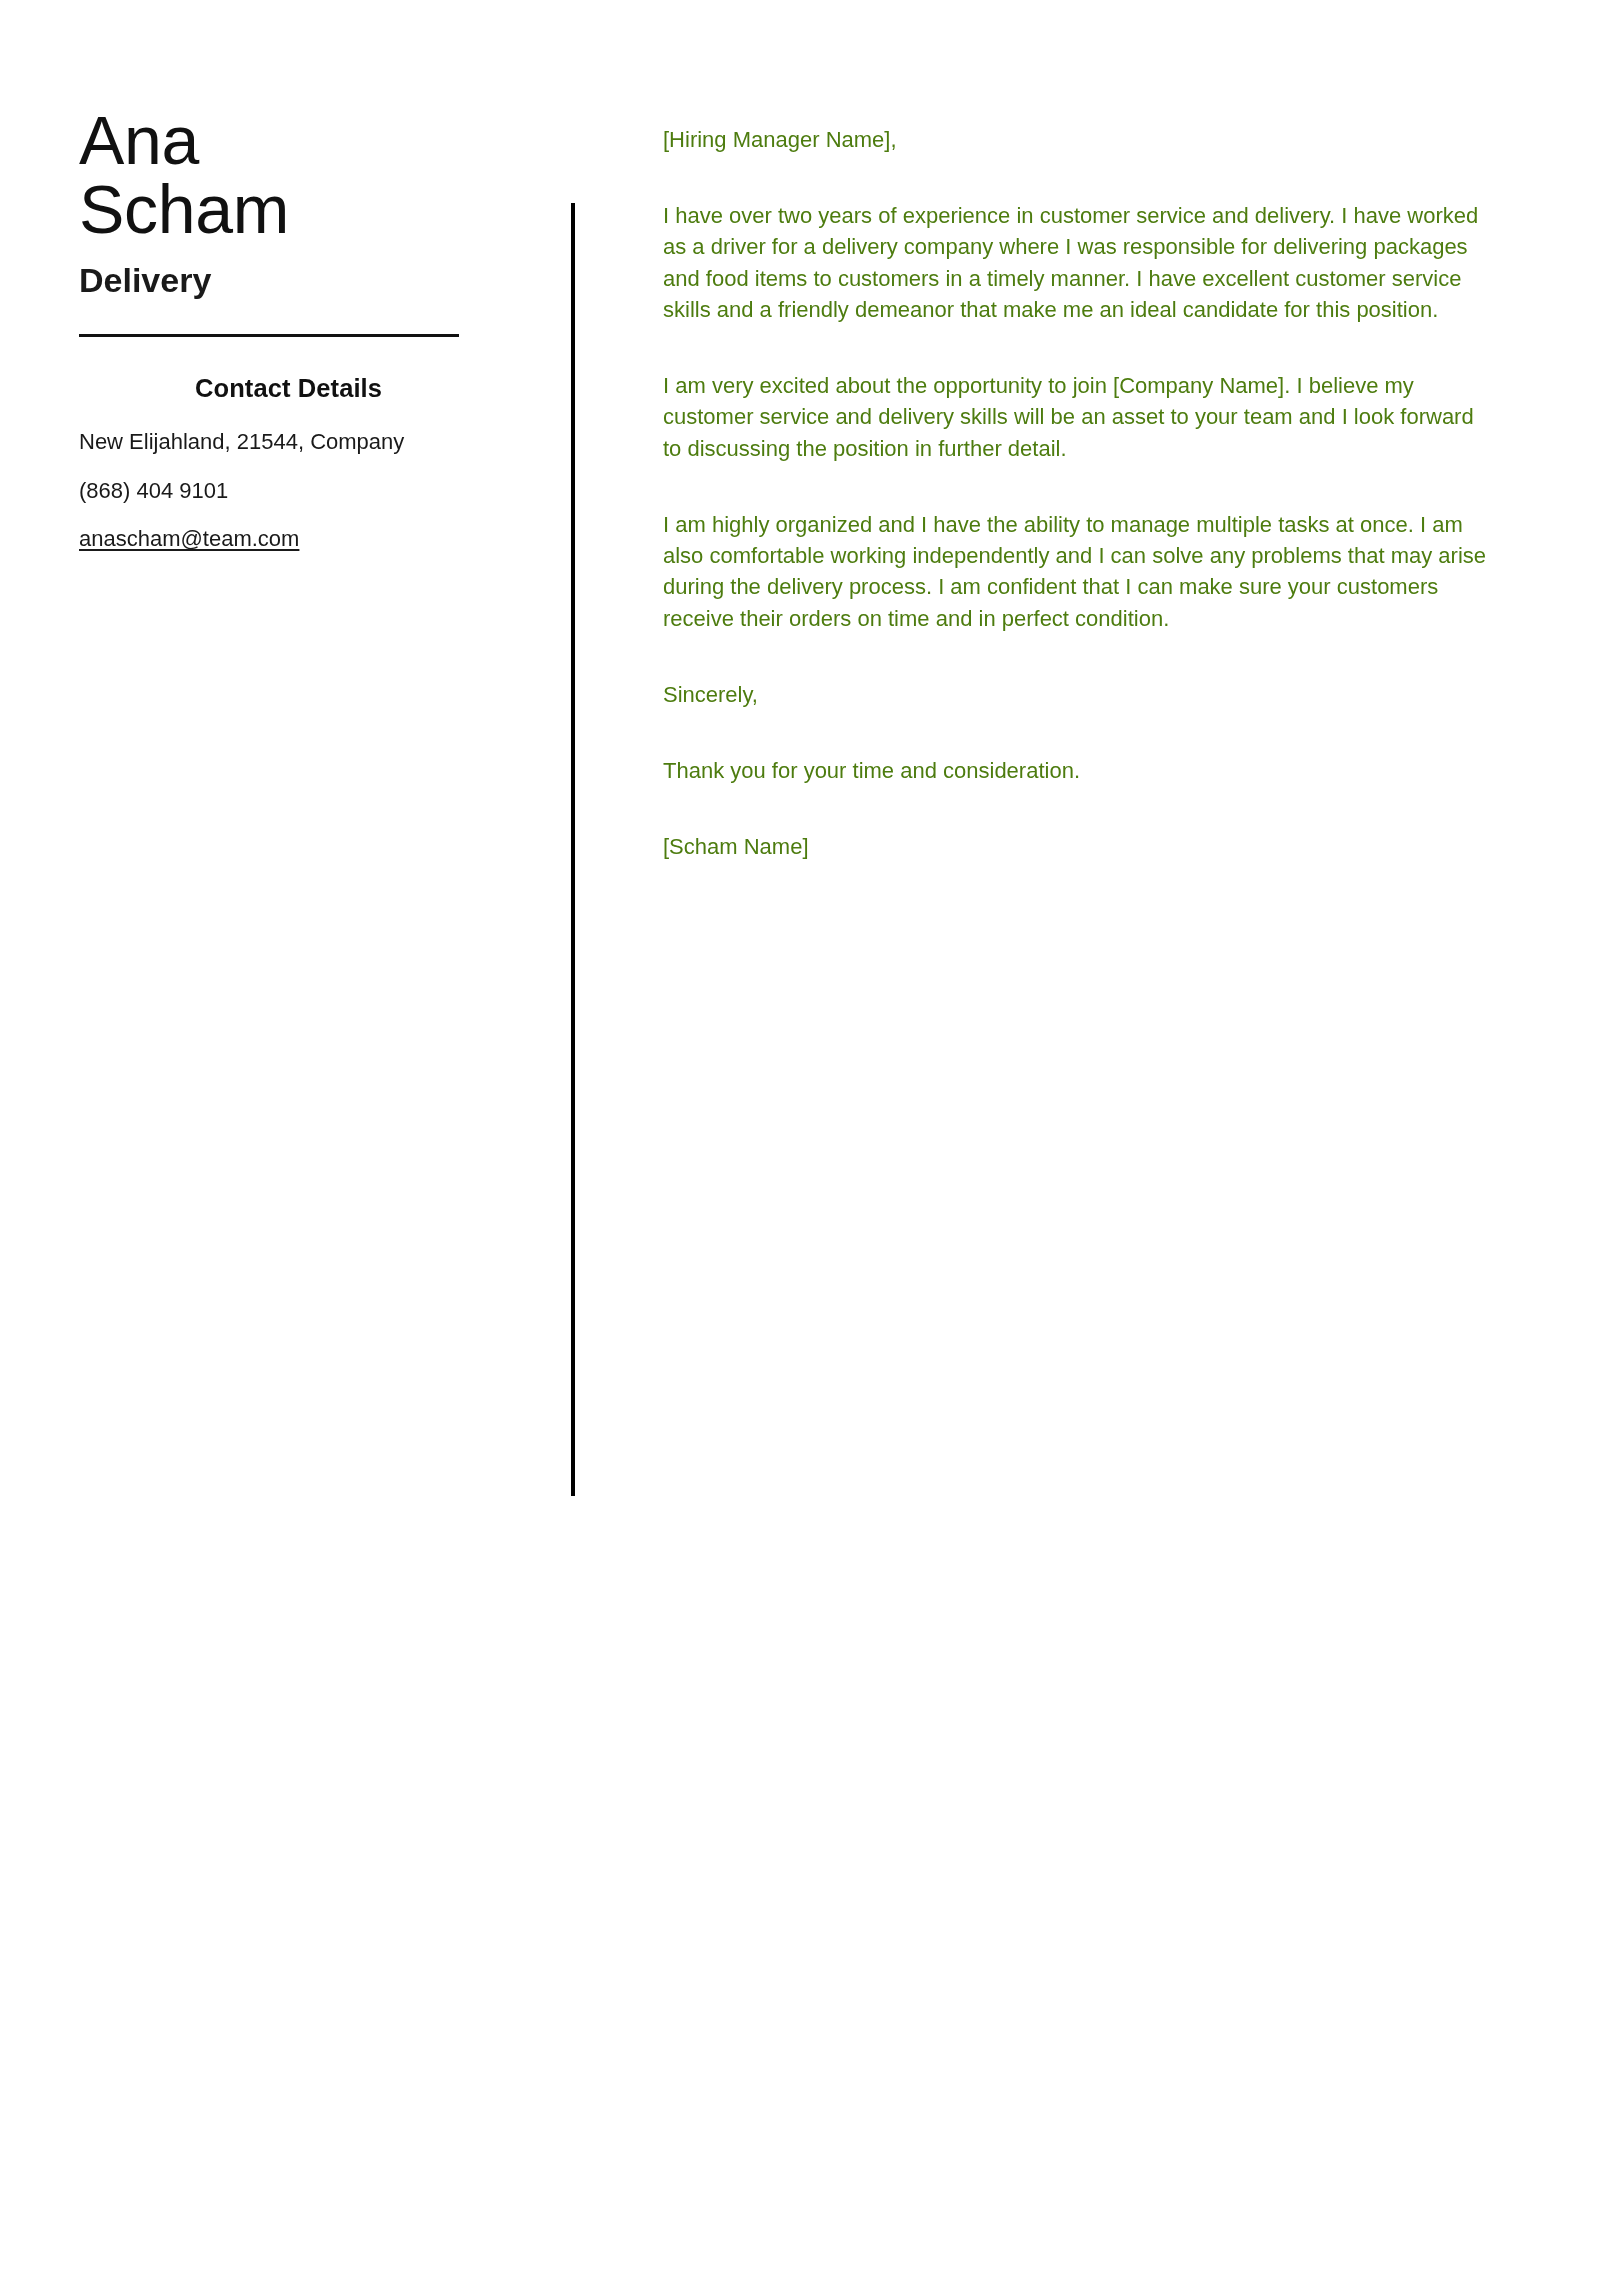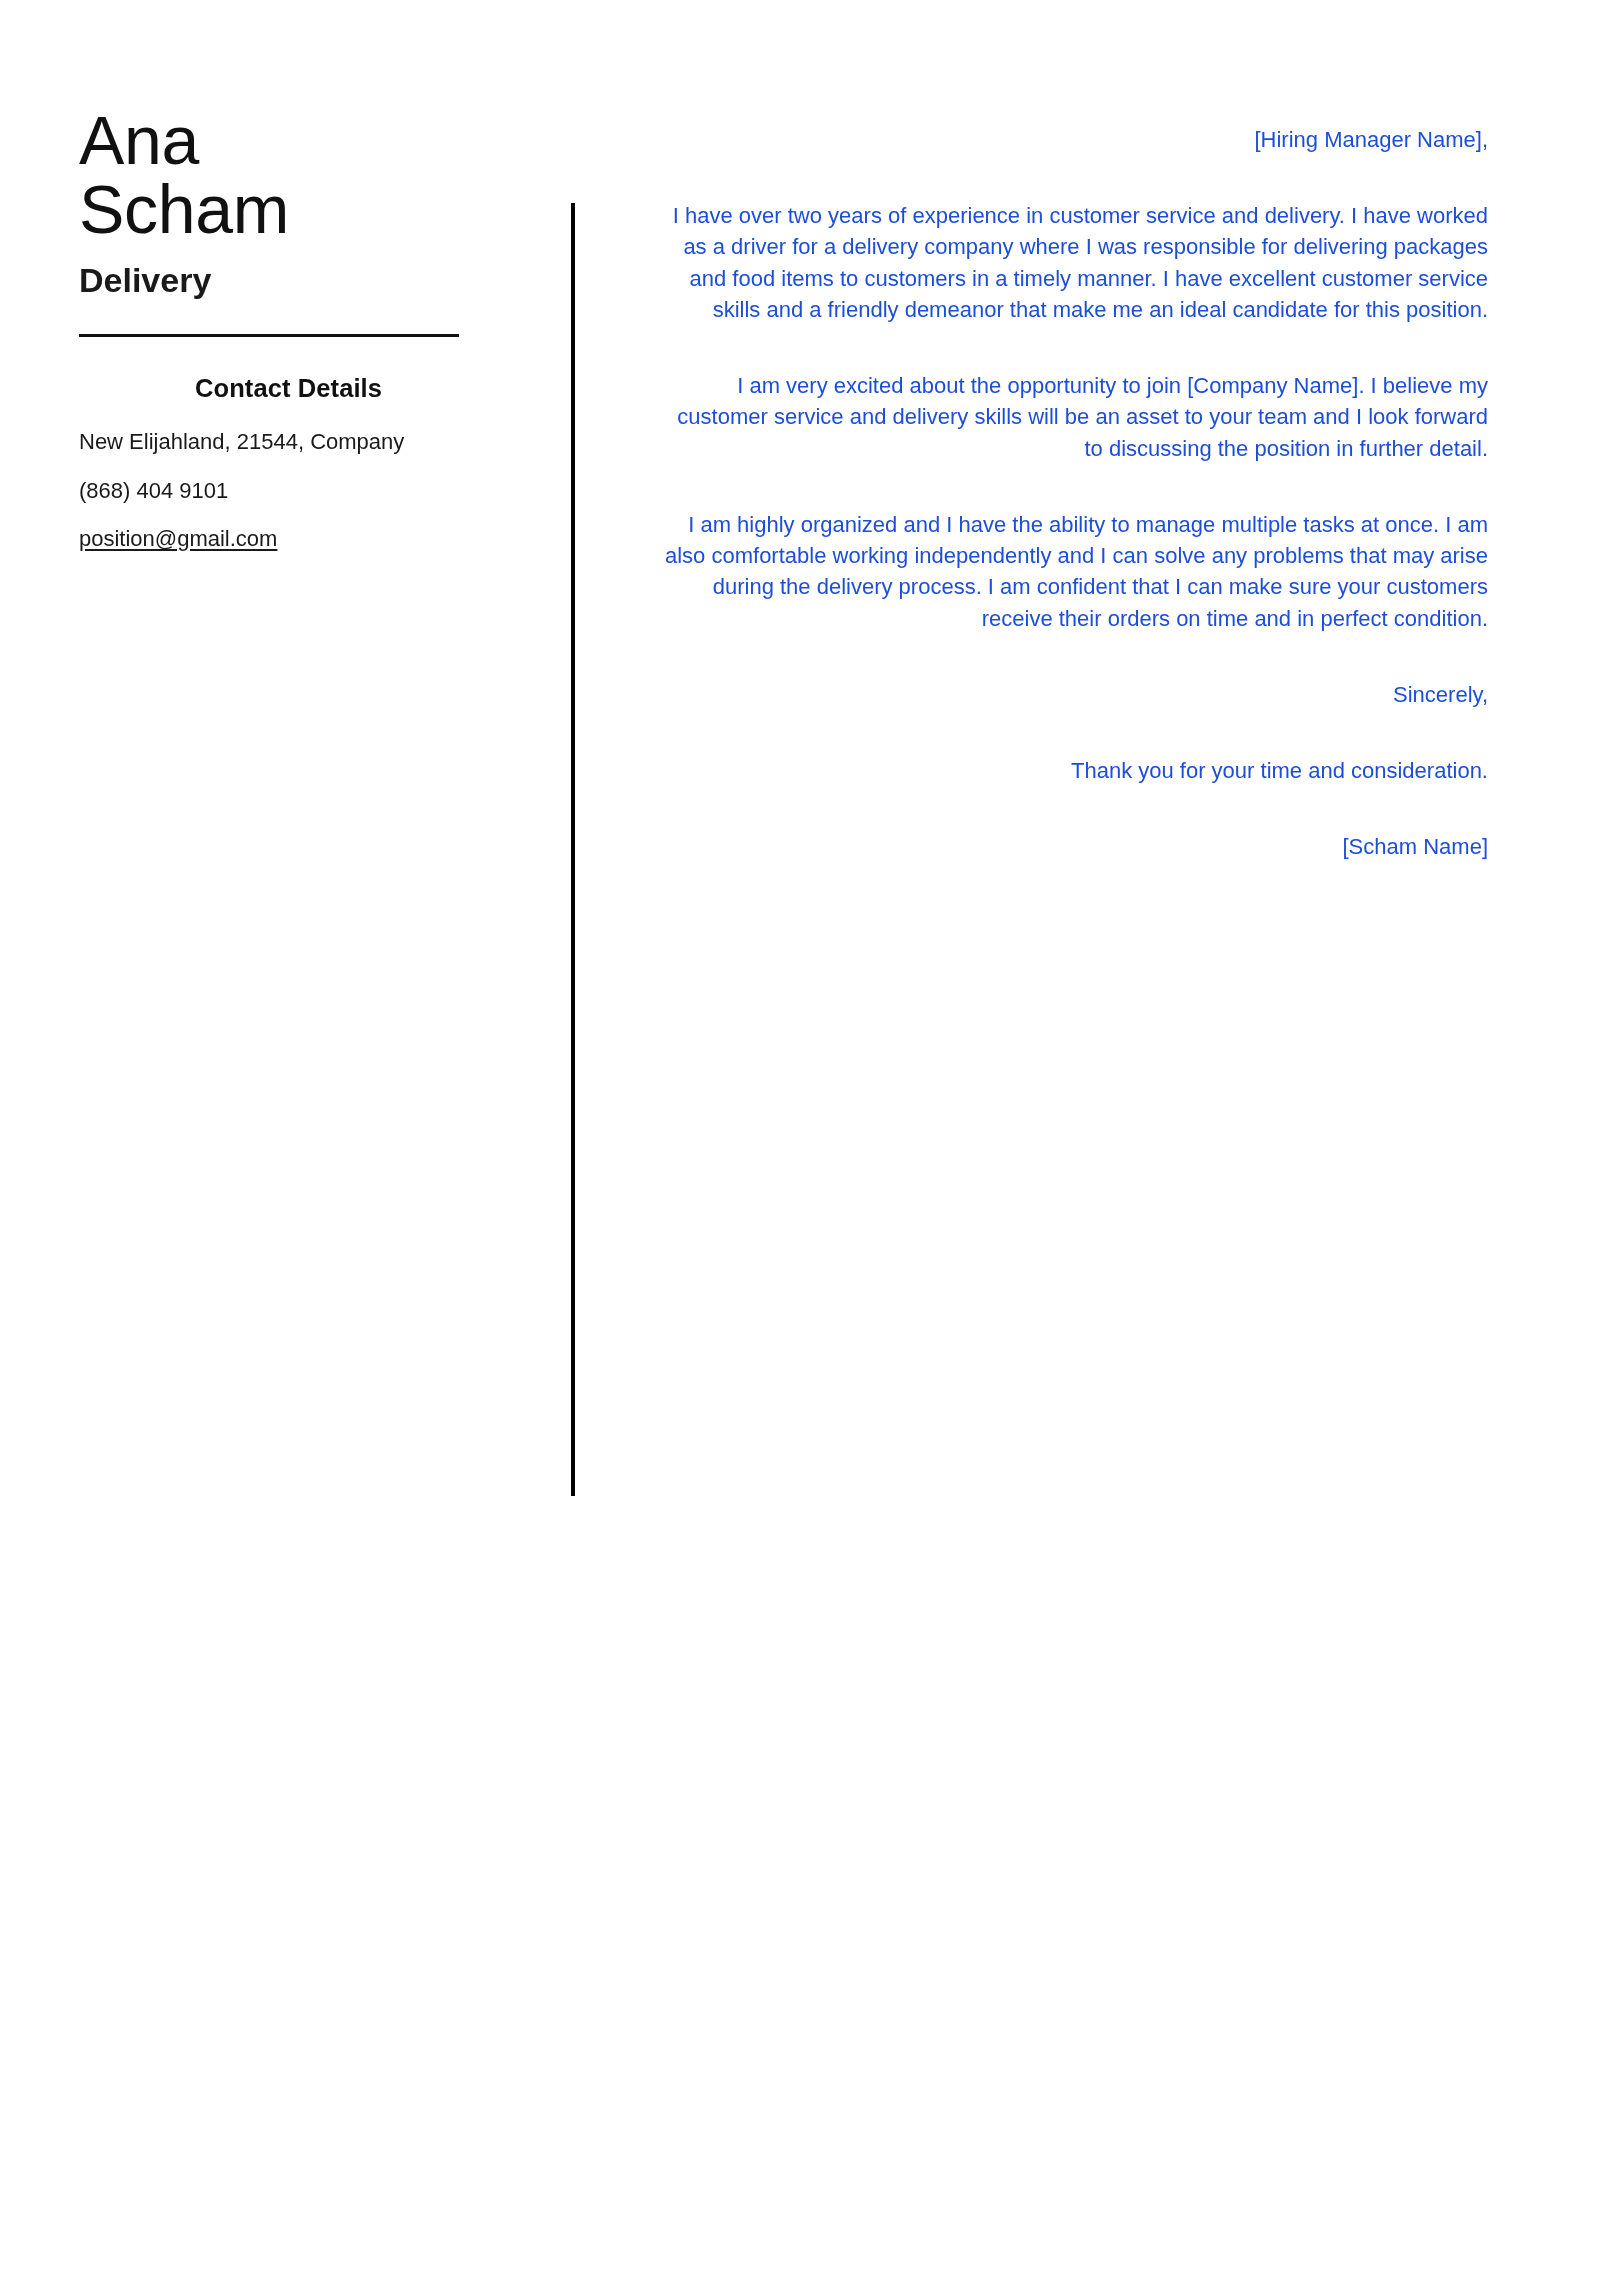--- a/index.html
+++ b/index.html
@@ -92,23 +92,23 @@
     position: absolute;
     left: 663px;
     top: 124px;
     width: 841px;
   }
   .letter-line,
   .letter-para {
     font-size: 22px;
     line-height: 1.42;
     font-weight: 300;
-    color: #1d4ed8;
+    color: #4d7c0f;
     margin: 0 16px 45px 0;
-    text-align: right;
+    text-align: left;
   }
   .letter-para:last-child,
   .letter-line:last-child {
     margin-bottom: 0;
   }
 </style>
 </head>
 <body>
 
 <div class="page">
@@ -122,21 +122,21 @@
 
     <div class="role-title">Delivery</div>
 
     <div class="rule"></div>
 
     <div class="section-heading">Contact Details</div>
 
     <div class="contact-list">
       <div class="contact-item">New Elijahland, 21544, Company</div>
       <div class="contact-item">(868) 404 9101</div>
-      <div class="contact-item email">position@gmail.com</div>
+      <div class="contact-item email">anascham@team.com</div>
     </div>
 
   </div>
 
   <div class="divider"></div>
 
   <div class="letter">
 
     <p class="letter-line">[Hiring Manager Name],</p>
 

